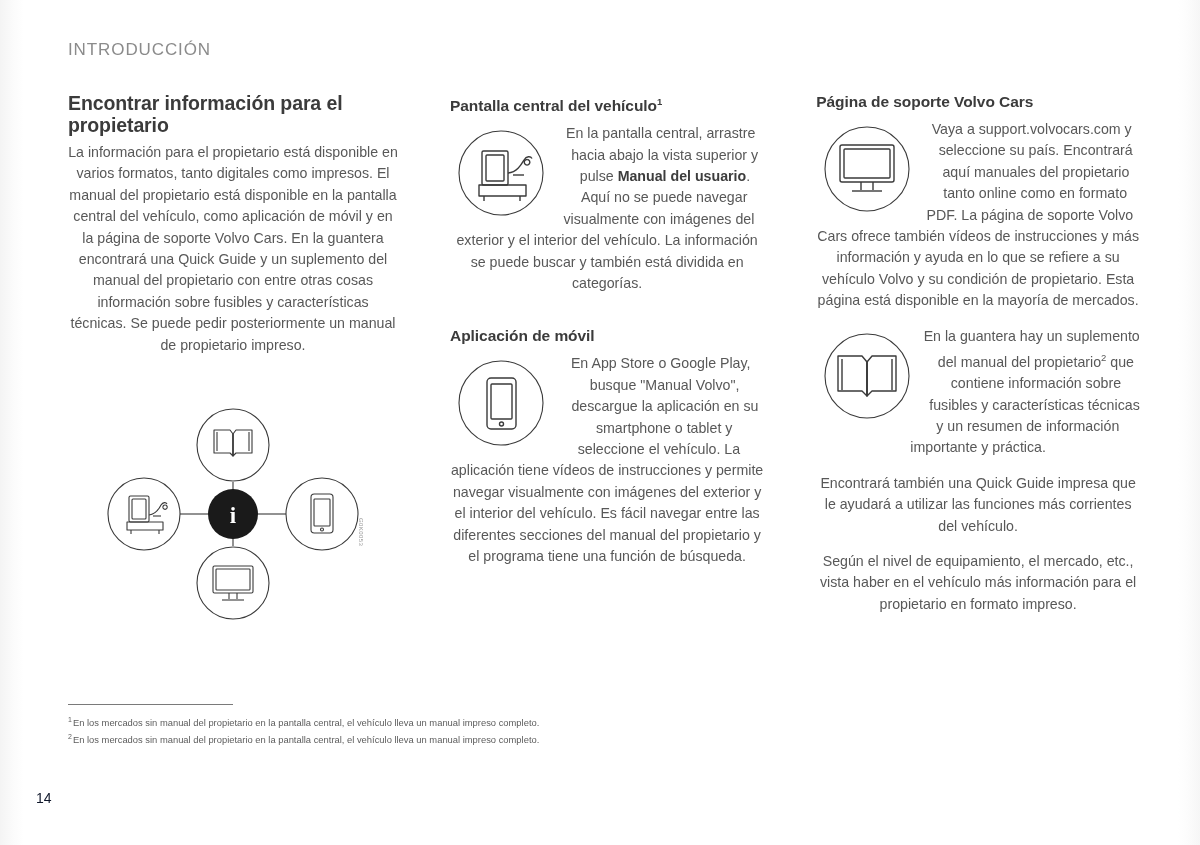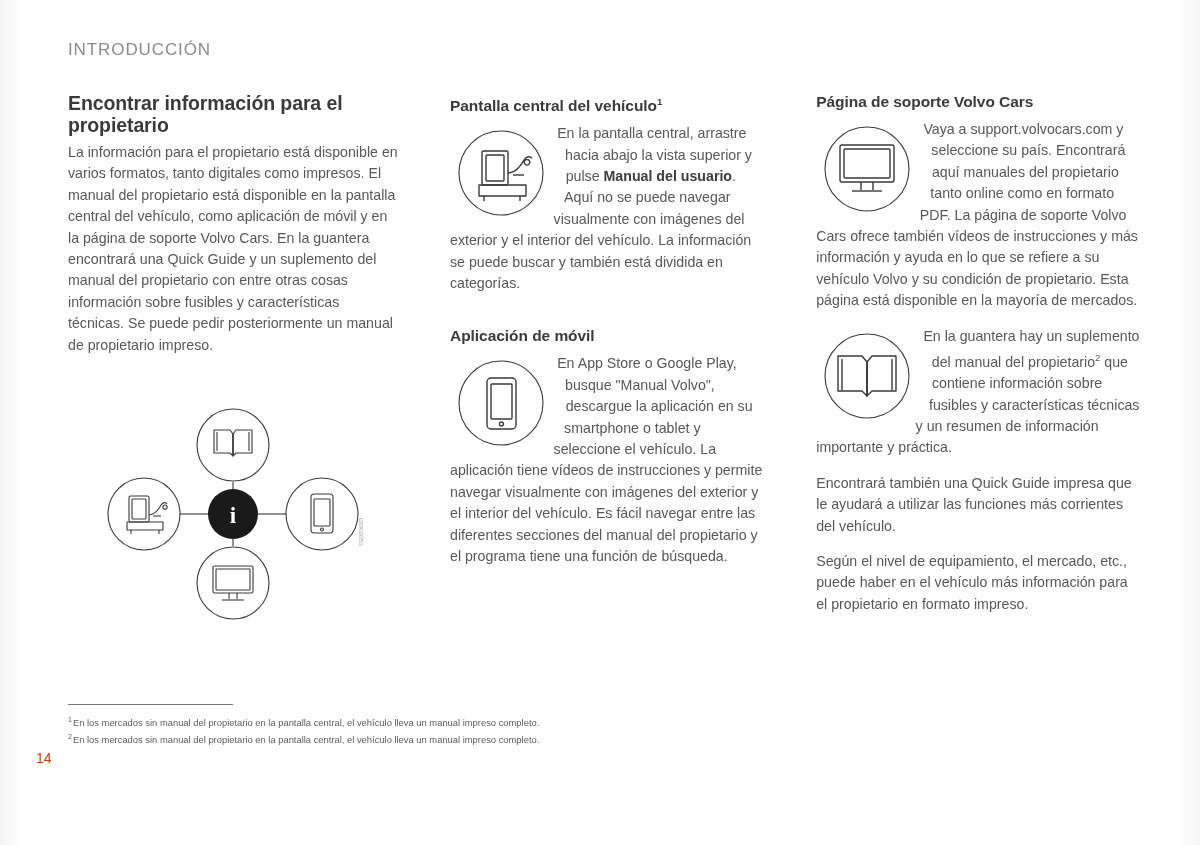--- a/index.html
+++ b/index.html
@@ -82,21 +82,21 @@
     font-size: 9.5px;
     vertical-align: super;
     font-weight: bold;
   }
 
   p.body {
     font-size: 14.2px;
     line-height: 21.4px;
     margin: 0 0 14px 0;
     color: #585858;
-    text-align: left;
+    text-align: center;
   }
   p.body b { color: #3d3d3d; font-weight: bold; }
   p.body .sup {
     font-size: 9.5px;
     vertical-align: super;
   }
 
   .icon-float {
     float: left;
     width: 104px;
@@ -148,23 +148,23 @@
   }
   .footnote .fn-num {
     font-size: 7px;
     vertical-align: super;
     margin-right: 1px;
   }
 
   .page-number {
     position: absolute;
     left: 36px;
-    top: 750px;
+    top: 790px;
     font-size: 14px;
-    color: #c2410c;
+    color: #0f172a;
   }
 </style>
 </head>
 <body>
 
 <div class="page">
 
   <div class="edge-band-left"></div>
   <div class="edge-band-right"></div>
 
@@ -302,21 +302,21 @@
               <path d="M74 28 h-24 l-5 6 v34 l5 -5 h24 z"></path>
               <path d="M20 31 v31 M70 31 v31"></path>
               <path d="M45 34 v34"></path>
             </g>
           </svg>
         </div>
         <p class="body"><span>En la guantera hay un suplemento del manual del propietario</span><span class="sup">2</span><span> que contiene información sobre fusibles y características técnicas y un resumen de información importante y práctica.</span></p>
       </div>
 
       <p class="body">Encontrará también una Quick Guide impresa que le ayudará a utilizar las funciones más corrientes del vehículo.</p>
-      <p class="body">Según el nivel de equipamiento, el mercado, etc., puede haber en el vehículo más información para el propietario en formato impreso.</p>
+      <p class="body">Según el nivel de equipamiento, el mercado, etc., vista haber en el vehículo más información para el propietario en formato impreso.</p>
 
     </div>
 
   </div>
 
   <div class="footnotes">
     <div class="footnote-rule"></div>
     <p class="footnote"><span class="fn-num">1</span><span>En los mercados sin manual del propietario en la pantalla central, el vehículo lleva un manual impreso completo.</span></p>
     <p class="footnote"><span class="fn-num">2</span><span>En los mercados sin manual del propietario en la pantalla central, el vehículo lleva un manual impreso completo.</span></p>
   </div>

